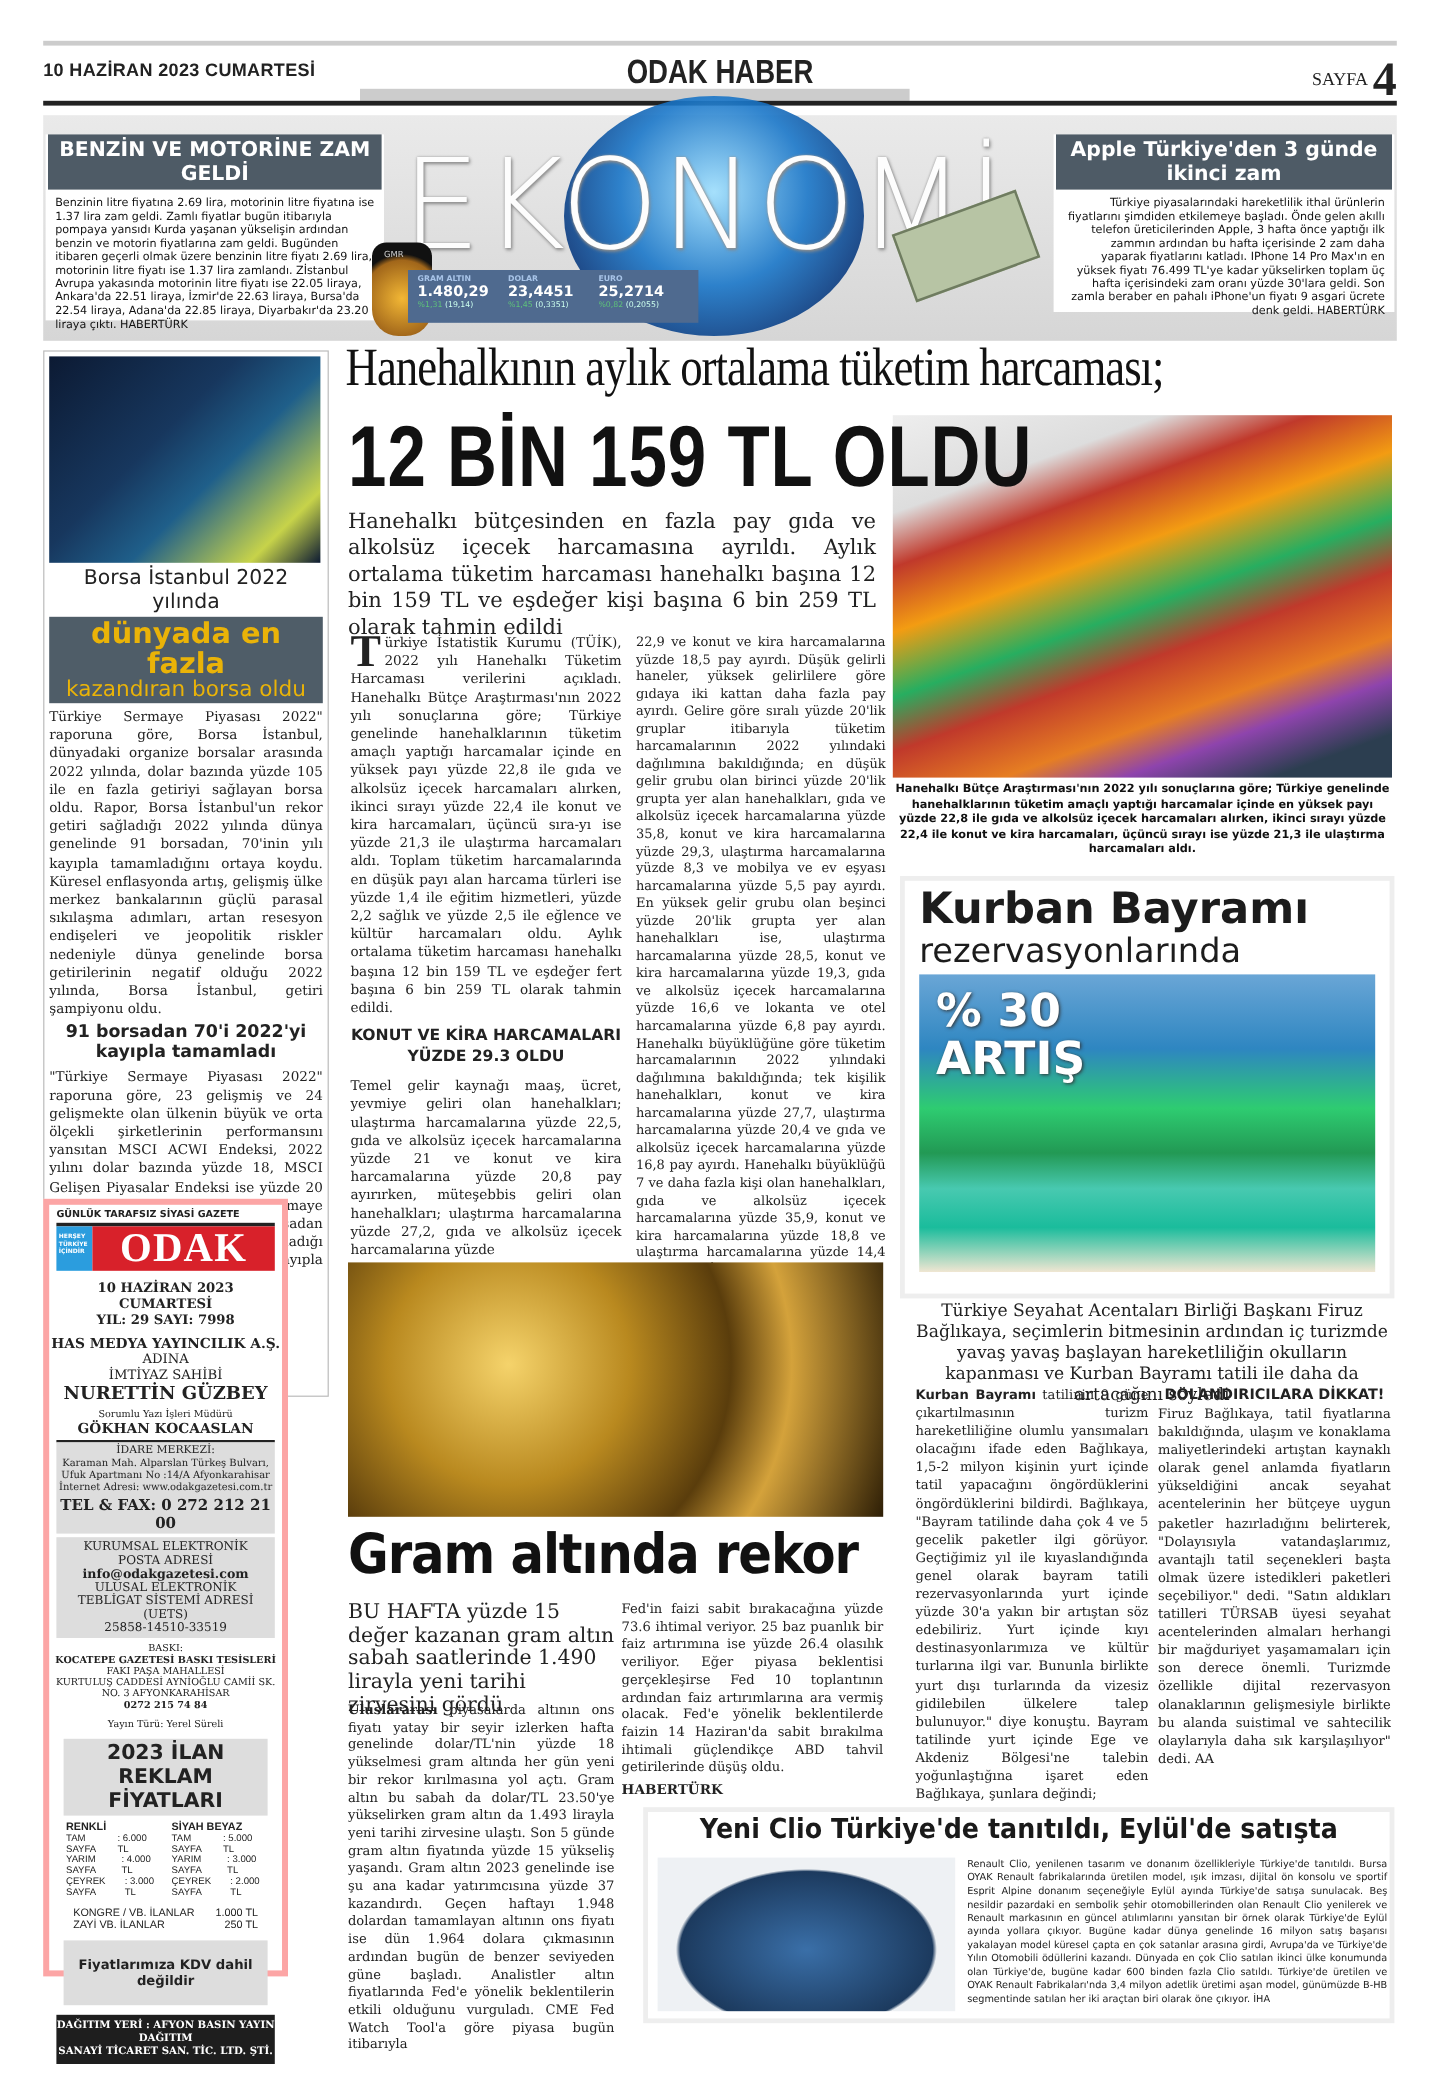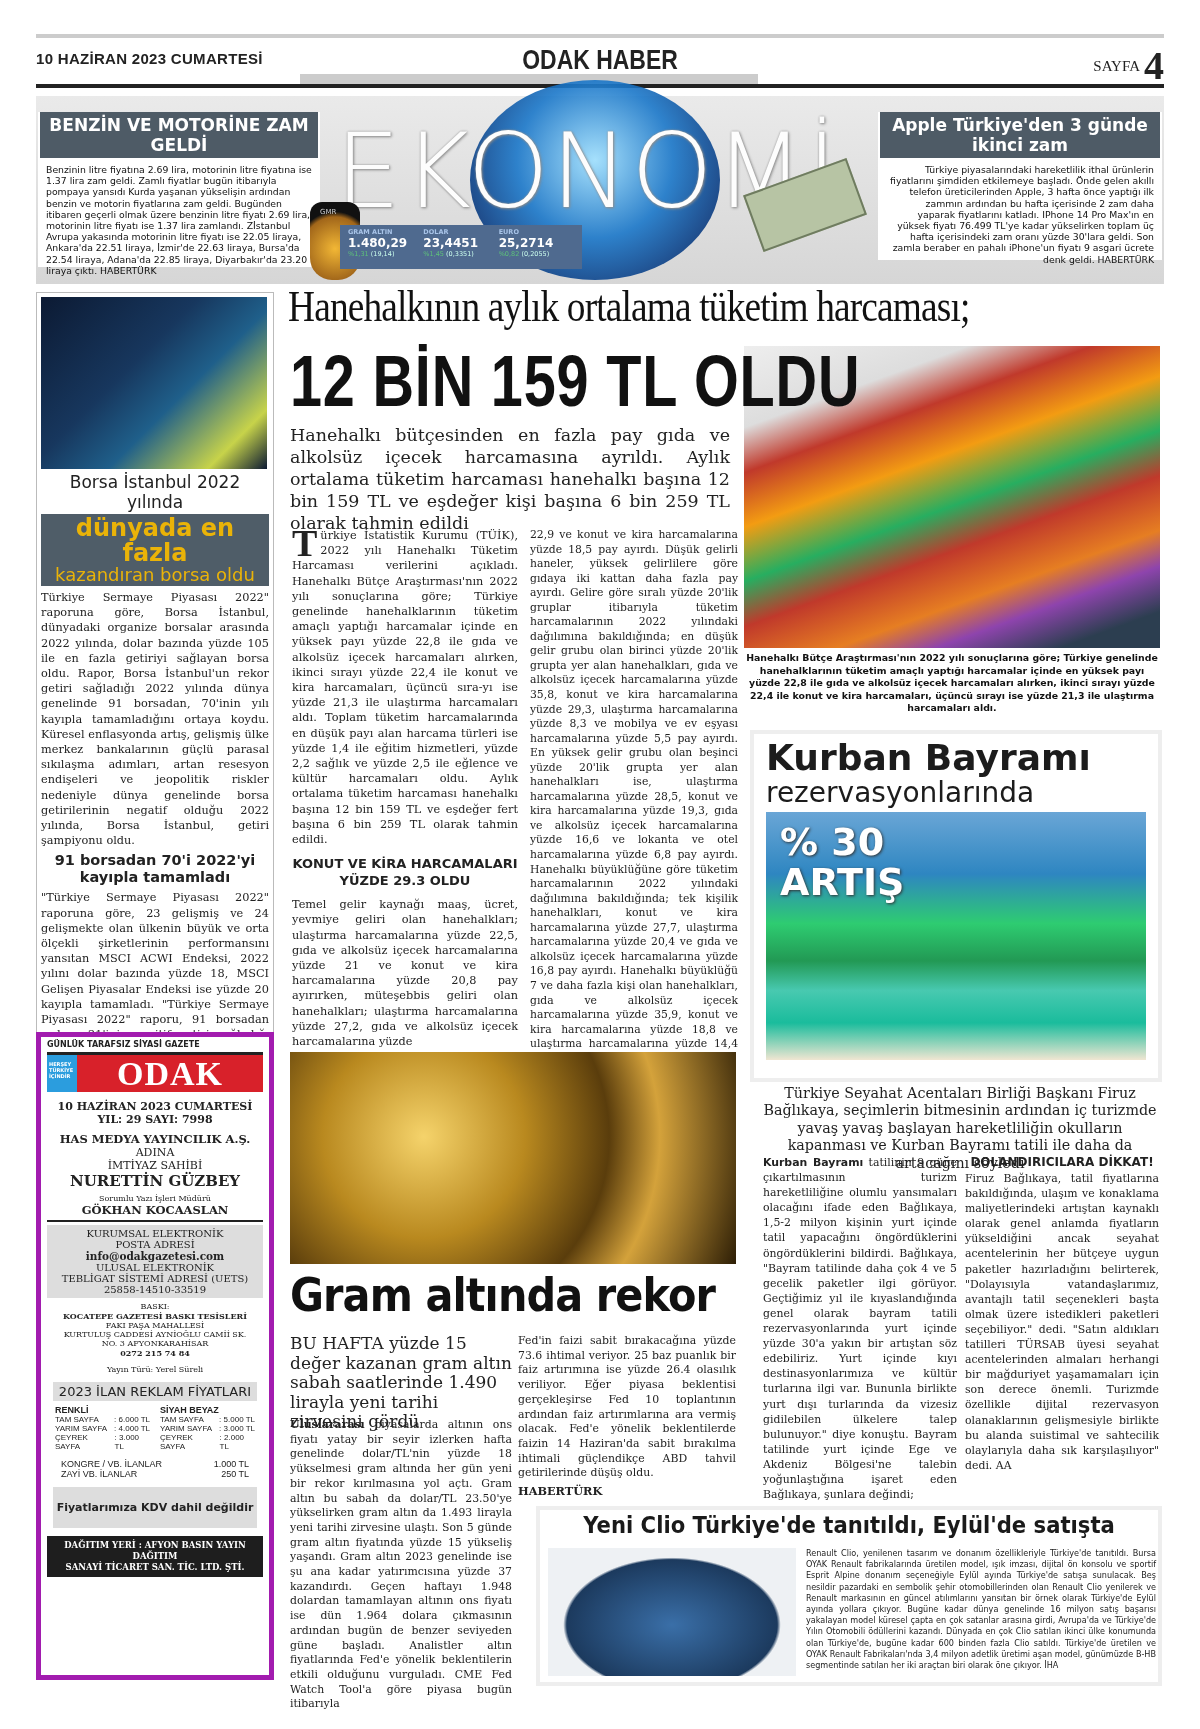--- a/index.html
+++ b/index.html
@@ -35,21 +35,21 @@
 
 .lcol{left:36px;top:292px;width:238px;height:872px;border:1.5px solid #bbb;padding:4px}
 .borsa-img{width:226px;height:172px;background:linear-gradient(135deg,#0c1a33,#17375e 40%,#1f5f8a 60%,#c7d34a 85%,#0c1a33)}
 .borsa-k{font:17px "DejaVu Sans",sans-serif;text-align:center;margin-top:3px}
 .borsa-h{background:#4f5d68;color:#eab308;text-align:center;margin-top:2px;padding:2px 0}
 .borsa-h .a{font:bold 24px "DejaVu Sans",sans-serif;line-height:25px}
 .borsa-h .b{font:18px "DejaVu Sans",sans-serif;line-height:18px}
 .body{font:11.3px "DejaVu Serif",serif;line-height:15.2px;text-align:justify;color:#222}
 .sub{font:bold 14.5px "DejaVu Sans",sans-serif;text-align:center;line-height:17px;margin:4px 0}
 
-.kunye{left:36px;top:1032px;width:238px;height:648px;border:5px solid #a21caf;background:#fff}
+.kunye{left:36px;top:999px;width:204px;height:648px;border:5px solid #fca5a5;background:#fff}
 .k-top{font:bold 8px "DejaVu Sans",sans-serif;padding:3px 6px}
 .k-logo{margin:0 6px;height:40px;display:flex;border-top:3px solid #222}
 .k-logo .bl{width:30px;background:#2b9dde;color:#fff;font:bold 5px "DejaVu Sans",sans-serif;padding:6px 2px;line-height:6px}
 .k-logo .rd{flex:1;background:#d8212a;color:#fff;font:bold 34px "Liberation Serif",serif;text-align:center;line-height:38px;letter-spacing:1px}
 .k-c{text-align:center;font-family:"DejaVu Serif",serif;color:#222}
 .grey{background:#ddd}
 
 .h1{left:288px;top:280px;font:45px "Liberation Serif",serif;color:#111;transform:scaleX(.83);transform-origin:left;white-space:nowrap;letter-spacing:-1px}
 .h2{left:290px;top:340px;font:bold 72px "Liberation Sans",sans-serif;color:#111;transform:scaleX(.8);transform-origin:left;white-space:nowrap;letter-spacing:1px}
 .lede{left:290px;top:424px;width:440px;font:17.5px "DejaVu Serif",serif;line-height:22px;color:#222;text-align:justify}
@@ -147,36 +147,43 @@
     <div class="rd">ODAK</div>
   </div>
   <div class="k-c" style="font-weight:bold;font-size:11px;margin-top:8px">10 HAZİRAN 2023 CUMARTESİ</div>
   <div class="k-c" style="font-weight:bold;font-size:11px">YIL: 29  SAYI: 7998</div>
   <div class="k-c" style="font-weight:bold;font-size:11.5px;margin-top:6px">HAS MEDYA YAYINCILIK A.Ş.</div>
   <div class="k-c" style="font-size:11px">ADINA</div>
   <div class="k-c" style="font-size:11px">İMTİYAZ SAHİBİ</div>
   <div class="k-c" style="font-weight:bold;font-size:15px">NURETTİN GÜZBEY</div>
   <div class="k-c lsans" style="font-size:8px;margin-top:4px">Sorumlu Yazı İşleri Müdürü</div>
   <div class="k-c" style="font-weight:bold;font-size:11.5px;border-bottom:2px solid #222;margin:0 6px;padding-bottom:3px">GÖKHAN KOCAASLAN</div>
+  <div class="grey" style="margin:0 6px;padding:2px 0">
+    <div class="k-c" style="font-size:9px">İDARE MERKEZİ:</div>
+    <div class="k-c" style="font-size:8.3px">Karaman Mah. Alparslan Türkeş Bulvarı,</div>
+    <div class="k-c" style="font-size:8.3px">Ufuk Apartmanı No :14/A  Afyonkarahisar</div>
+    <div class="k-c" style="font-size:8.3px">İnternet Adresi: www.odakgazetesi.com.tr</div>
+    <div class="k-c" style="font-weight:bold;font-size:12.5px;margin-top:2px">TEL &amp; FAX: 0 272 212 21 00</div>
+  </div>
   <div class="grey" style="margin:3px 6px 0;padding:3px 0">
     <div class="k-c" style="font-size:10px">KURUMSAL ELEKTRONİK</div>
     <div class="k-c" style="font-size:10px">POSTA ADRESİ</div>
     <div class="k-c" style="font-weight:bold;font-size:10.5px">info@odakgazetesi.com</div>
     <div class="k-c" style="font-size:10px">ULUSAL ELEKTRONİK</div>
     <div class="k-c" style="font-size:10px">TEBLİGAT SİSTEMİ ADRESİ (UETS)</div>
     <div class="k-c" style="font-size:10px">25858-14510-33519</div>
   </div>
   <div class="k-c" style="font-size:8px;margin-top:4px">BASKI:</div>
   <div class="k-c" style="font-size:8px;font-weight:bold">KOCATEPE GAZETESİ BASKI TESİSLERİ</div>
   <div class="k-c" style="font-size:8px">FAKI PAŞA MAHALLESİ</div>
   <div class="k-c" style="font-size:8px">KURTULUŞ CADDESİ AYNİOĞLU CAMİİ SK.</div>
   <div class="k-c" style="font-size:8px">NO. 3 AFYONKARAHİSAR</div>
   <div class="k-c" style="font-size:8px;font-weight:bold">0272 215 74 84</div>
   <div class="k-c" style="font-size:8px;margin-top:7px">Yayın Türü: Yerel Süreli</div>
-  <div class="grey sans" style="margin:8px 12px 4px;text-align:center;font-weight:normal;font-size:13px;padding:2px 0">2023 İLAN REKLAM FİYATLARI</div>
+  <div class="grey sans" style="margin:8px 12px 4px;text-align:center;font-weight:bold;font-size:17px;padding:2px 0">2023 İLAN REKLAM FİYATLARI</div>
   <div class="lsans" style="display:flex;padding:0 14px;font-size:8px;gap:10px">
     <div style="flex:1">
       <div style="font-weight:bold;font-size:9px">RENKLİ</div>
       <div style="display:flex;justify-content:space-between">
           <span>TAM SAYFA</span>
           <span>: 6.000 TL</span>
         </div>
       <div style="display:flex;justify-content:space-between">
           <span>YARIM SAYFA</span>
           <span>: 4.000 TL</span>

